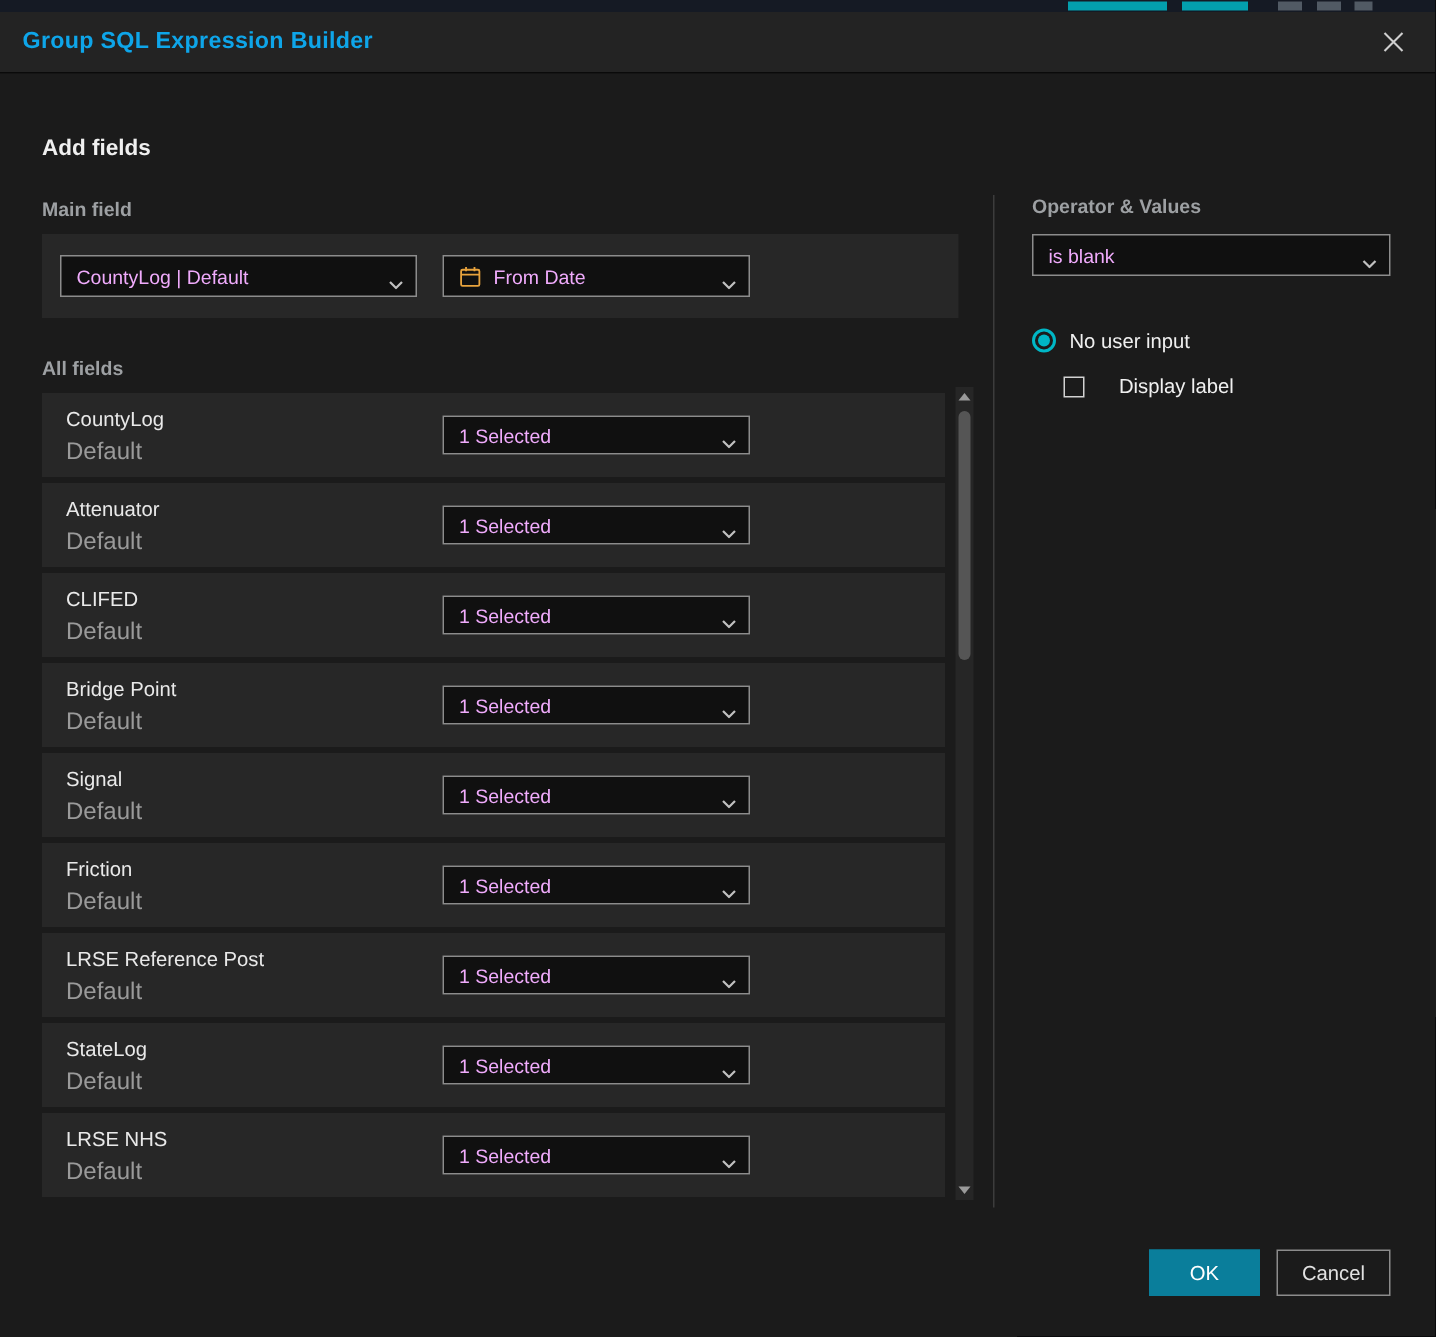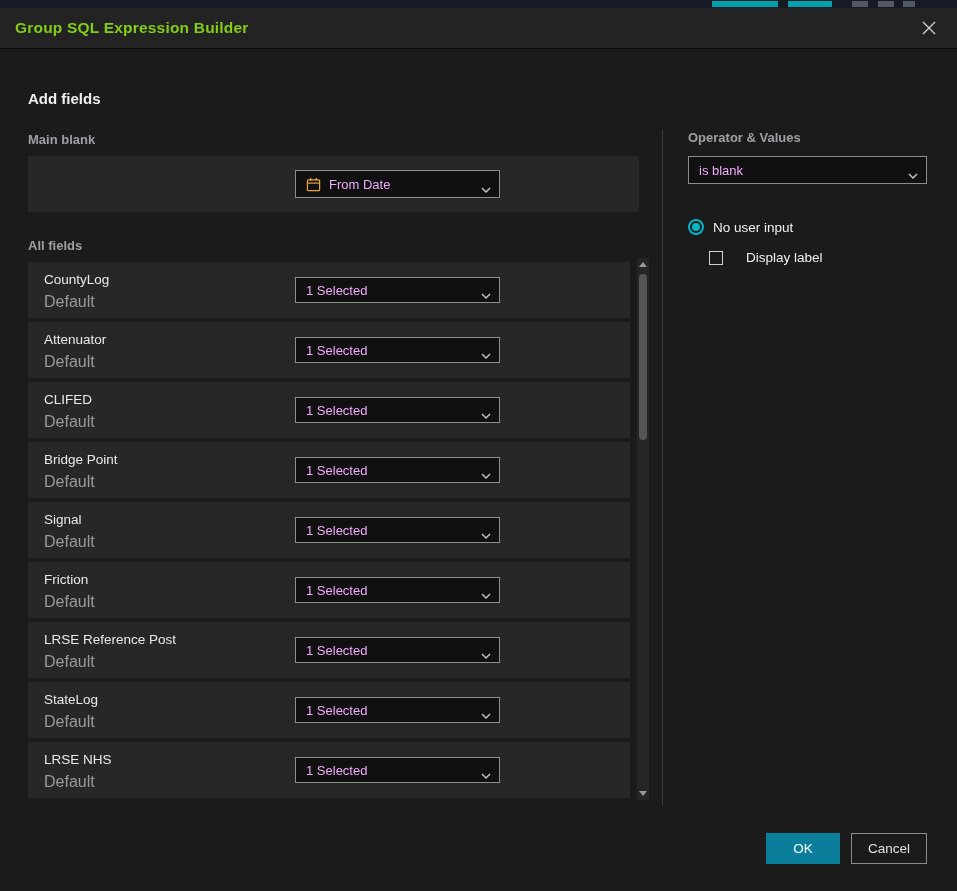--- a/index.html
+++ b/index.html
@@ -17,21 +17,21 @@
   .bd-frag.f3 { left:852px; width:16px; background:#5c6670; }
   .bd-frag.f4 { left:878px; width:16px; background:#5c6670; }
   .bd-frag.f5 { left:903px; width:12px; background:#5c6670; }
 
   .dialog { position:absolute; top:8px; left:0; width:957px; height:883px; background:#1b1b1b; }
 
   .titlebar {
     position:absolute; top:0; left:0; right:0; height:41px; background:#232323;
     border-bottom:1px solid #0a0a0a; display:flex; align-items:center; padding:0 15px;
   }
-  .title { font-size:15.5px; font-weight:bold; color:#84cc16; letter-spacing:.2px; }
+  .title { font-size:15.5px; font-weight:bold; color:#0ea5e9; letter-spacing:.2px; }
   .close-btn {
     margin-left:auto; width:26px; height:26px; display:flex; align-items:center; justify-content:center;
     cursor:pointer; color:#cfcfcf;
   }
 
   .heading { position:absolute; left:28px; top:82px; font-size:15px; font-weight:bold; color:#efefef; }
   .section-label { position:absolute; font-size:13px; font-weight:bold; color:#9da0a3; }
   .lbl-main-field { left:28px; top:124px; }
   .lbl-all-fields { left:28px; top:230px; }
   .lbl-operator { left:688px; top:122px; }
@@ -101,23 +101,31 @@
       <span class="title">Group SQL Expression Builder</span>
       <span class="close-btn">
         <svg width="16" height="16" viewBox="0 0 16 16">
             <path d="M2 2 L14 14 M14 2 L2 14" stroke="#cfcfcf" stroke-width="1.4"></path>
           </svg>
       </span>
     </div>
 
     <div class="heading">Add fields</div>
 
-    <div class="section-label lbl-main-field">Main blank</div>
+    <div class="section-label lbl-main-field">Main field</div>
 
     <div class="main-field-panel">
+      <div class="select sel-source">
+        <span>CountyLog | Default</span>
+        <span class="chev">
+          <svg width="10" height="6" viewBox="0 0 10 6">
+              <path d="M1 1 L5 5 L9 1" fill="none" stroke="#c0c0c0" stroke-width="1.5"></path>
+            </svg>
+        </span>
+      </div>
       <div class="select sel-field">
         <span class="cal-icon">
           <svg width="15" height="15" viewBox="0 0 16 16">
             <rect x="1.5" y="3" width="13" height="11.5" rx="1" fill="none" stroke="#e8a33d" stroke-width="1.3"></rect>
             <line x1="1.5" y1="6.5" x2="14.5" y2="6.5" stroke="#e8a33d" stroke-width="1.3"></line>
             <line x1="5" y1="1" x2="5" y2="4" stroke="#e8a33d" stroke-width="1.3"></line>
             <line x1="11" y1="1" x2="11" y2="4" stroke="#e8a33d" stroke-width="1.3"></line>
           </svg>
         </span>
         <span>From Date</span>

